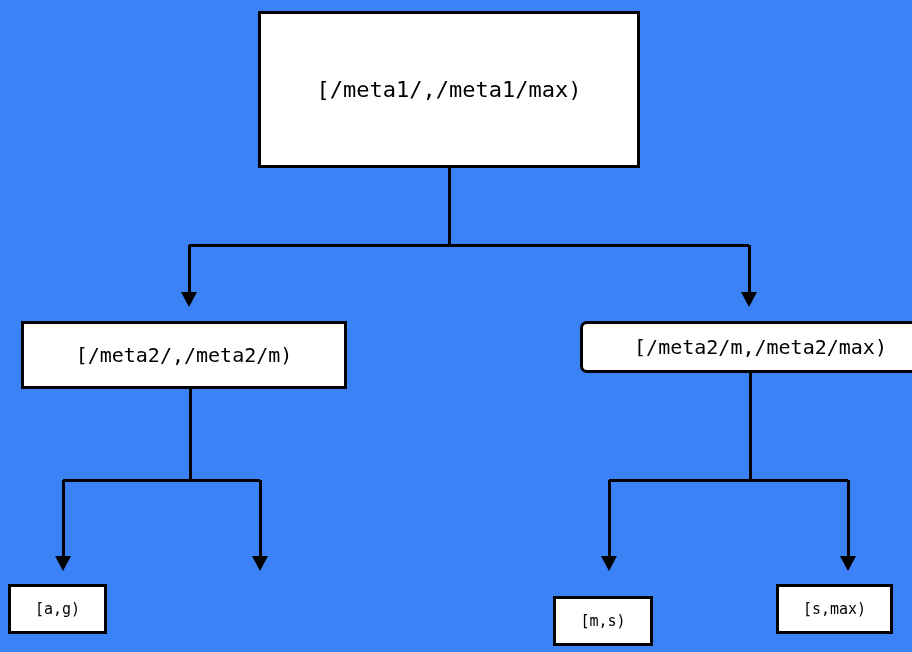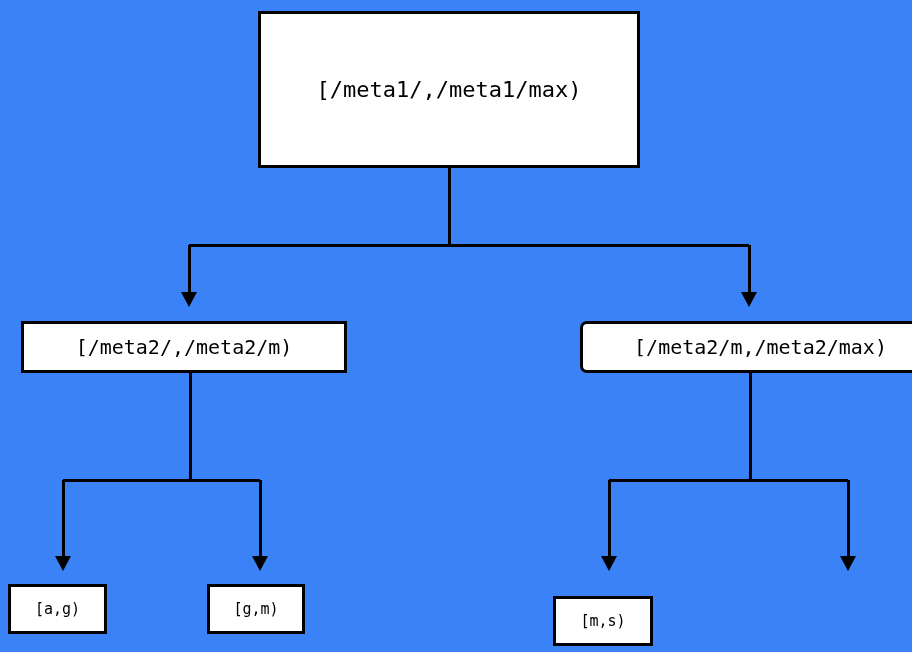--- a/index.html
+++ b/index.html
@@ -31,21 +31,21 @@
     left: 258px;
     top: 11px;
     width: 382px;
     height: 157px;
     font-size: 22px;
   }
   .node-mid-left {
     left: 21px;
     top: 321px;
     width: 326px;
-    height: 52px;
+    height: 68px;
     font-size: 20px;
   }
   .node-mid-right {
     left: 580px;
     top: 321px;
     width: 361px;
     height: 52px;
     font-size: 20px;
     border-radius: 7px;
   }
@@ -117,22 +117,22 @@
   </div>
 
   <div class="node node-mid-right">
     <span>[/meta2/m,/meta2/max)</span>
   </div>
 
   <div class="node node-leaf leaf-ag">
     <span>[a,g)</span>
   </div>
 
-  <div class="node node-leaf leaf-gm">
-    <span>[g,m)</span>
-  </div>
 
   <div class="node node-leaf leaf-ms">
     <span>[m,s)</span>
   </div>
 
+  <div class="node node-leaf leaf-smax">
+    <span>[s,max)</span>
+  </div>
 
 </div>
 
 </body></html>

